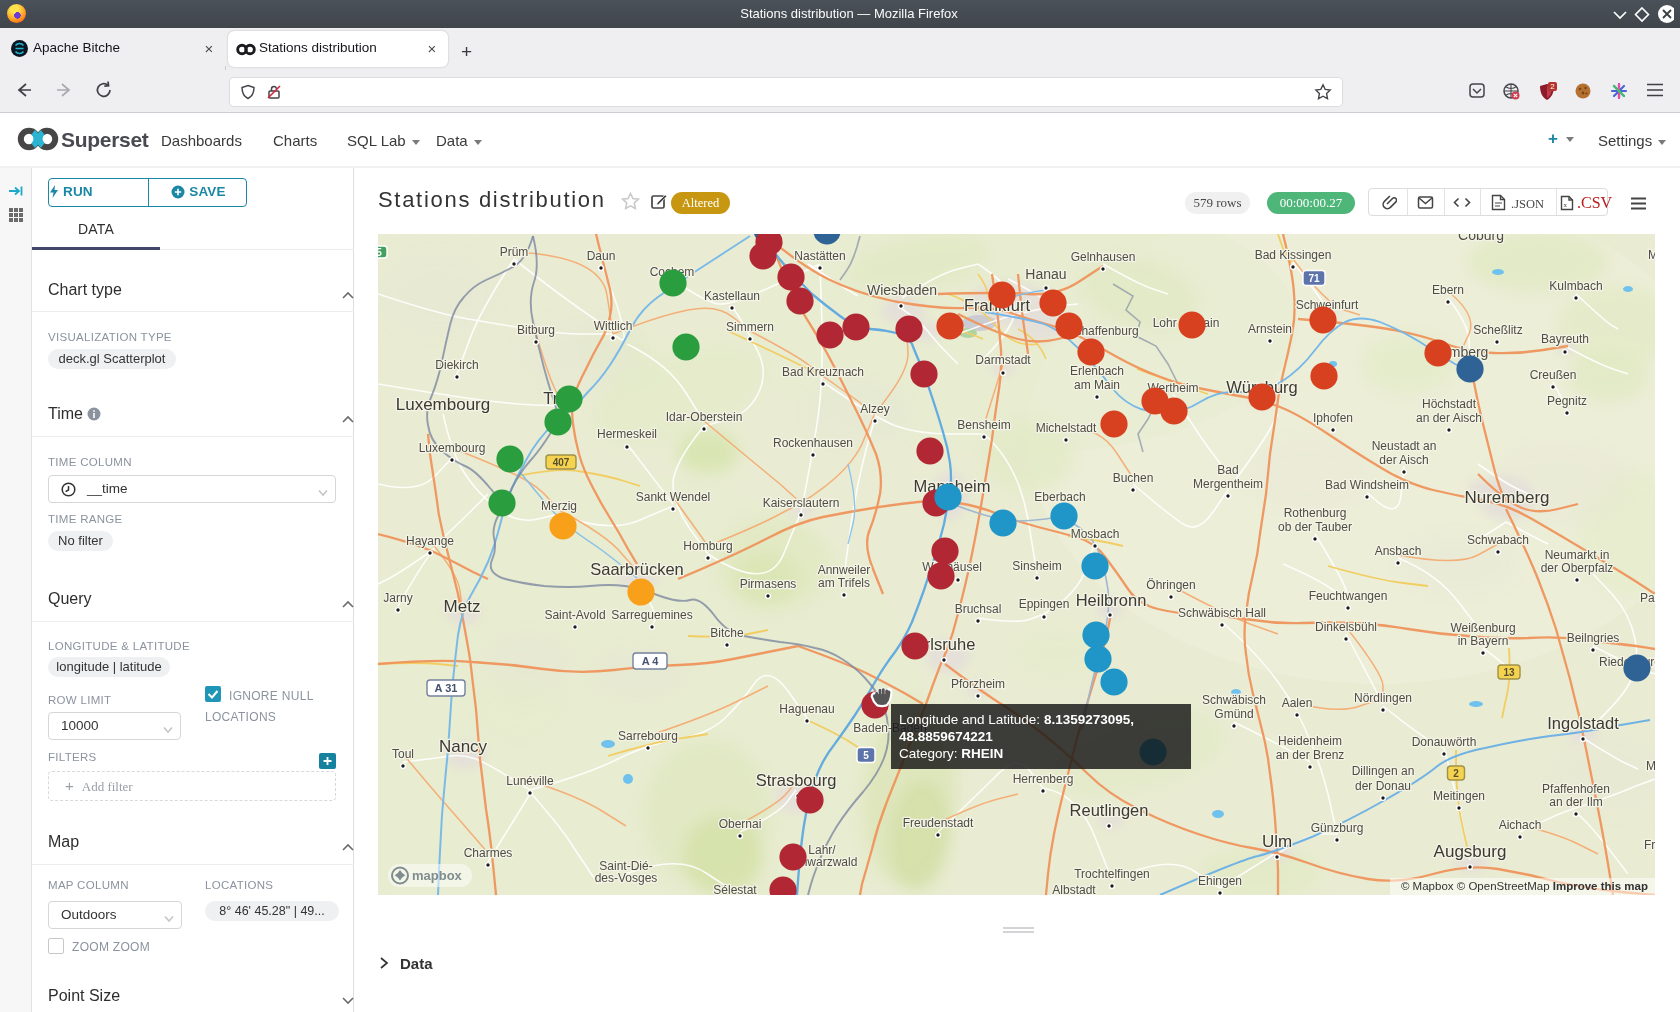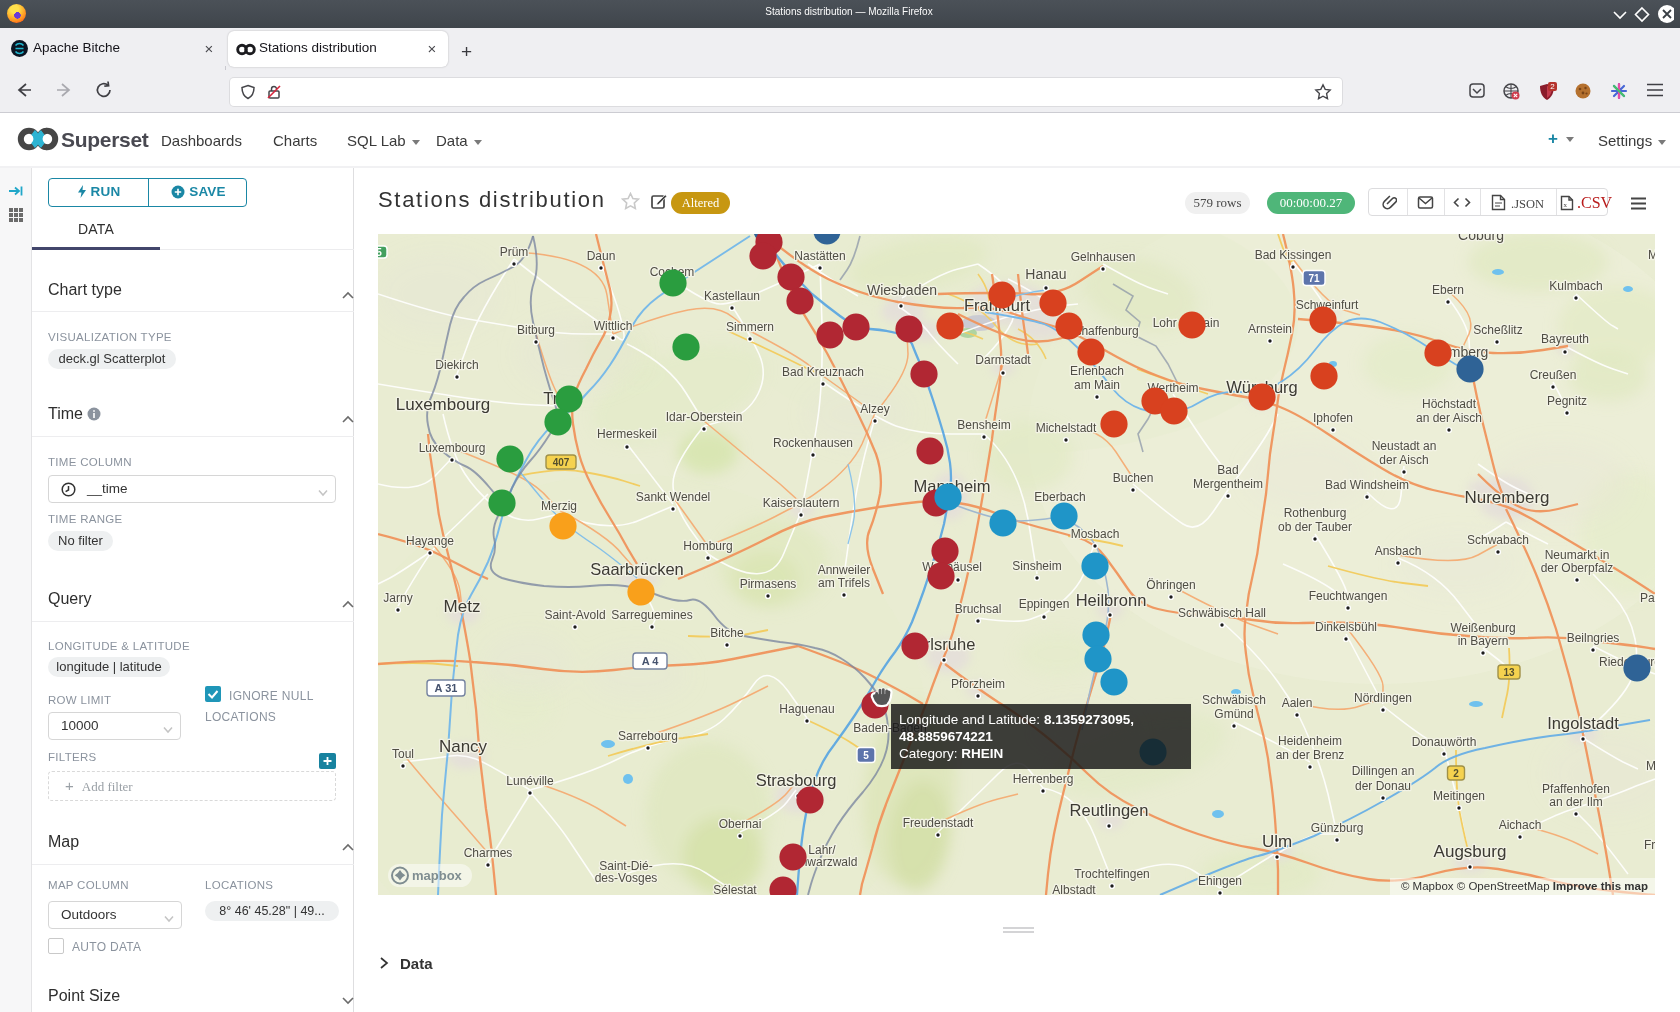--- a/index.html
+++ b/index.html
@@ -1,20 +1,20 @@
 <!DOCTYPE html>
 <html><head><meta charset="utf-8"><title>Stations distribution</title>
 <style>
 *{margin:0;padding:0;box-sizing:border-box;}
 html,body{width:1680px;height:1012px;overflow:hidden;background:#fff;font-family:"Liberation Sans", sans-serif;}
 .abs{position:absolute;}
 #page{position:relative;width:1680px;height:1012px;}
 
 #titlebar{position:absolute;left:0;top:0;width:1680px;height:28px;background:linear-gradient(#4b5158,#3f454b);}
-#titlebar .title{position:absolute;left:0;right:0;top:6px;text-align:center;color:#fbfbfb;font-size:10px;margin-left:18px;}
+#titlebar .title{position:absolute;left:0;right:0;top:6px;text-align:center;color:#fbfbfb;font-size:13px;margin-left:18px;}
 
 #tabbar{position:absolute;left:0;top:28px;width:1680px;height:42px;background:#efeff2;}
 .tab{position:absolute;top:3px;height:36px;border-radius:6px;}
 .tab.active{background:#fff;box-shadow:0 0 2px rgba(0,0,0,0.25);}
 .tab .tlabel{position:absolute;left:34px;top:9px;font-size:13.5px;color:#15141a;white-space:nowrap;}
 .tclose{position:absolute;top:10px;width:16px;height:16px;color:#4a4a4f;font-size:15px;line-height:16px;text-align:center;}
 
 #toolbar{position:absolute;left:0;top:70px;width:1680px;height:43px;background:#efeff2;border-bottom:1px solid #ccccd2;}
 #urlbox{position:absolute;left:230px;top:8px;width:1112px;height:28px;background:#fff;border-radius:4px;box-shadow:0 0 0 1px rgba(0,0,0,0.08);}
 #urltext{position:absolute;left:64px;top:5px;font-size:14.8px;letter-spacing:-0.1px;color:#5b5b60;white-space:nowrap;}
@@ -162,21 +162,21 @@
             <rect x="11" y="6" width="4" height="4"></rect>
             <rect x="1" y="11" width="4" height="4"></rect>
             <rect x="6" y="11" width="4" height="4"></rect>
             <rect x="11" y="11" width="4" height="4"></rect>
           </g>
         </svg></div>
 </div>
 <div id="lpanel">
 <div class="abs" style="left:16px;top:10px;width:199px;height:29px;border:1px solid #1a87a5;border-radius:4px;">
 <div class="abs" style="left:99px;top:0;width:1px;height:27px;background:#1a87a5;"></div>
-<div class="abs" style="left:0;top:5px;width:99px;text-align:center;color:#1a87a5;font-size:13.5px;font-weight:bold;letter-spacing:0.2px;"><svg width="10" height="13" viewBox="0 0 10 13" style="vertical-align:-2px;">
+<div class="abs" style="left:0;top:5px;width:99px;text-align:left;color:#1a87a5;font-size:13.5px;font-weight:bold;letter-spacing:0.2px;"><svg width="10" height="13" viewBox="0 0 10 13" style="vertical-align:-2px;">
             <path d="M6 0 L1 7.5 H4.5 L3.5 13 L9 5 H5.5 Z" fill="#1a87a5"></path>
           </svg> RUN</div>
 <div class="abs" style="left:100px;top:5px;width:99px;text-align:center;color:#1a87a5;font-size:13.5px;font-weight:bold;letter-spacing:0.2px;"><svg width="14" height="14" viewBox="0 0 14 14" style="vertical-align:-3px;">
             <circle cx="7" cy="7" r="6.5" fill="#1a87a5"></circle>
             <path d="M7 3.8 v6.4 M3.8 7 h6.4" stroke="#fff" stroke-width="1.6"></path>
           </svg> SAVE</div>
 </div>
 <div class="abs" style="left:0;top:53px;width:128px;text-align:center;font-size:14px;color:#2f2f2f;letter-spacing:0.2px;">DATA</div>
 <div class="abs" style="left:0;top:79px;width:128px;height:3px;background:#42466b;"></div>
 <div class="abs" style="left:128px;top:81px;width:194px;height:1px;background:#ececee;"></div>
@@ -241,21 +241,21 @@
 <div class="seclabel" style="left:16px;top:711px;">MAP COLUMN</div>
 <div class="seclabel" style="left:173px;top:711px;">LOCATIONS</div>
 <div class="selbox" style="left:16px;top:733px;width:134px;">
         <div class="abs" style="left:12px;top:5px;">Outdoors</div>
 <div class="chev"><svg width="10" height="8" viewBox="0 0 10 8" style="">
             <path d="M1 1.5 L5 6 L9 1.5" stroke="#c4c4c4" stroke-width="1.5" fill="none"></path>
           </svg></div>
       </div>
 <div class="pill" style="left:173px;top:733px;width:134px;font-size:12.5px;">8° 46' 45.28" | 49...</div>
 <div class="abs" style="left:16px;top:770px;width:16px;height:16px;border:1px solid #c9c9c9;border-radius:2px;background:#fff;"></div>
-<div class="seclabel" style="left:40px;top:772px;font-size:12px;">AUTO DATA</div>
+<div class="seclabel" style="left:40px;top:772px;font-size:12px;">ZOOM ZOOM</div>
 <div class="sechead" style="left:16px;top:819px;">Point Size</div>
       <div class="upchev" style="left:310px;top:823px;"><svg width="12" height="8" viewBox="0 0 12 8" style="">
           <path d="M1 1 L6 6 L11 1" stroke="#6b6b6b" stroke-width="1.6" fill="none"></path>
         </svg></div>
 </div>
 <div class="abs" style="left:378px;top:187px;font-size:22px;letter-spacing:1.7px;color:#333;">Stations distribution</div>
 <div class="abs" style="left:621px;top:192px;"><svg width="19" height="19" viewBox="0 0 19 19" style="">
         <path d="M9.5 1.5 l2.4 5 5.4 0.7 -4 3.8 1 5.4 -4.8 -2.6 -4.8 2.6 1 -5.4 -4 -3.8 5.4 -0.7 z" stroke="#c9c9c9" stroke-width="1.6" fill="none"></path>
       </svg></div>
 <div class="abs" style="left:651px;top:193px;"><svg width="16" height="16" viewBox="0 0 16 16" style="">

